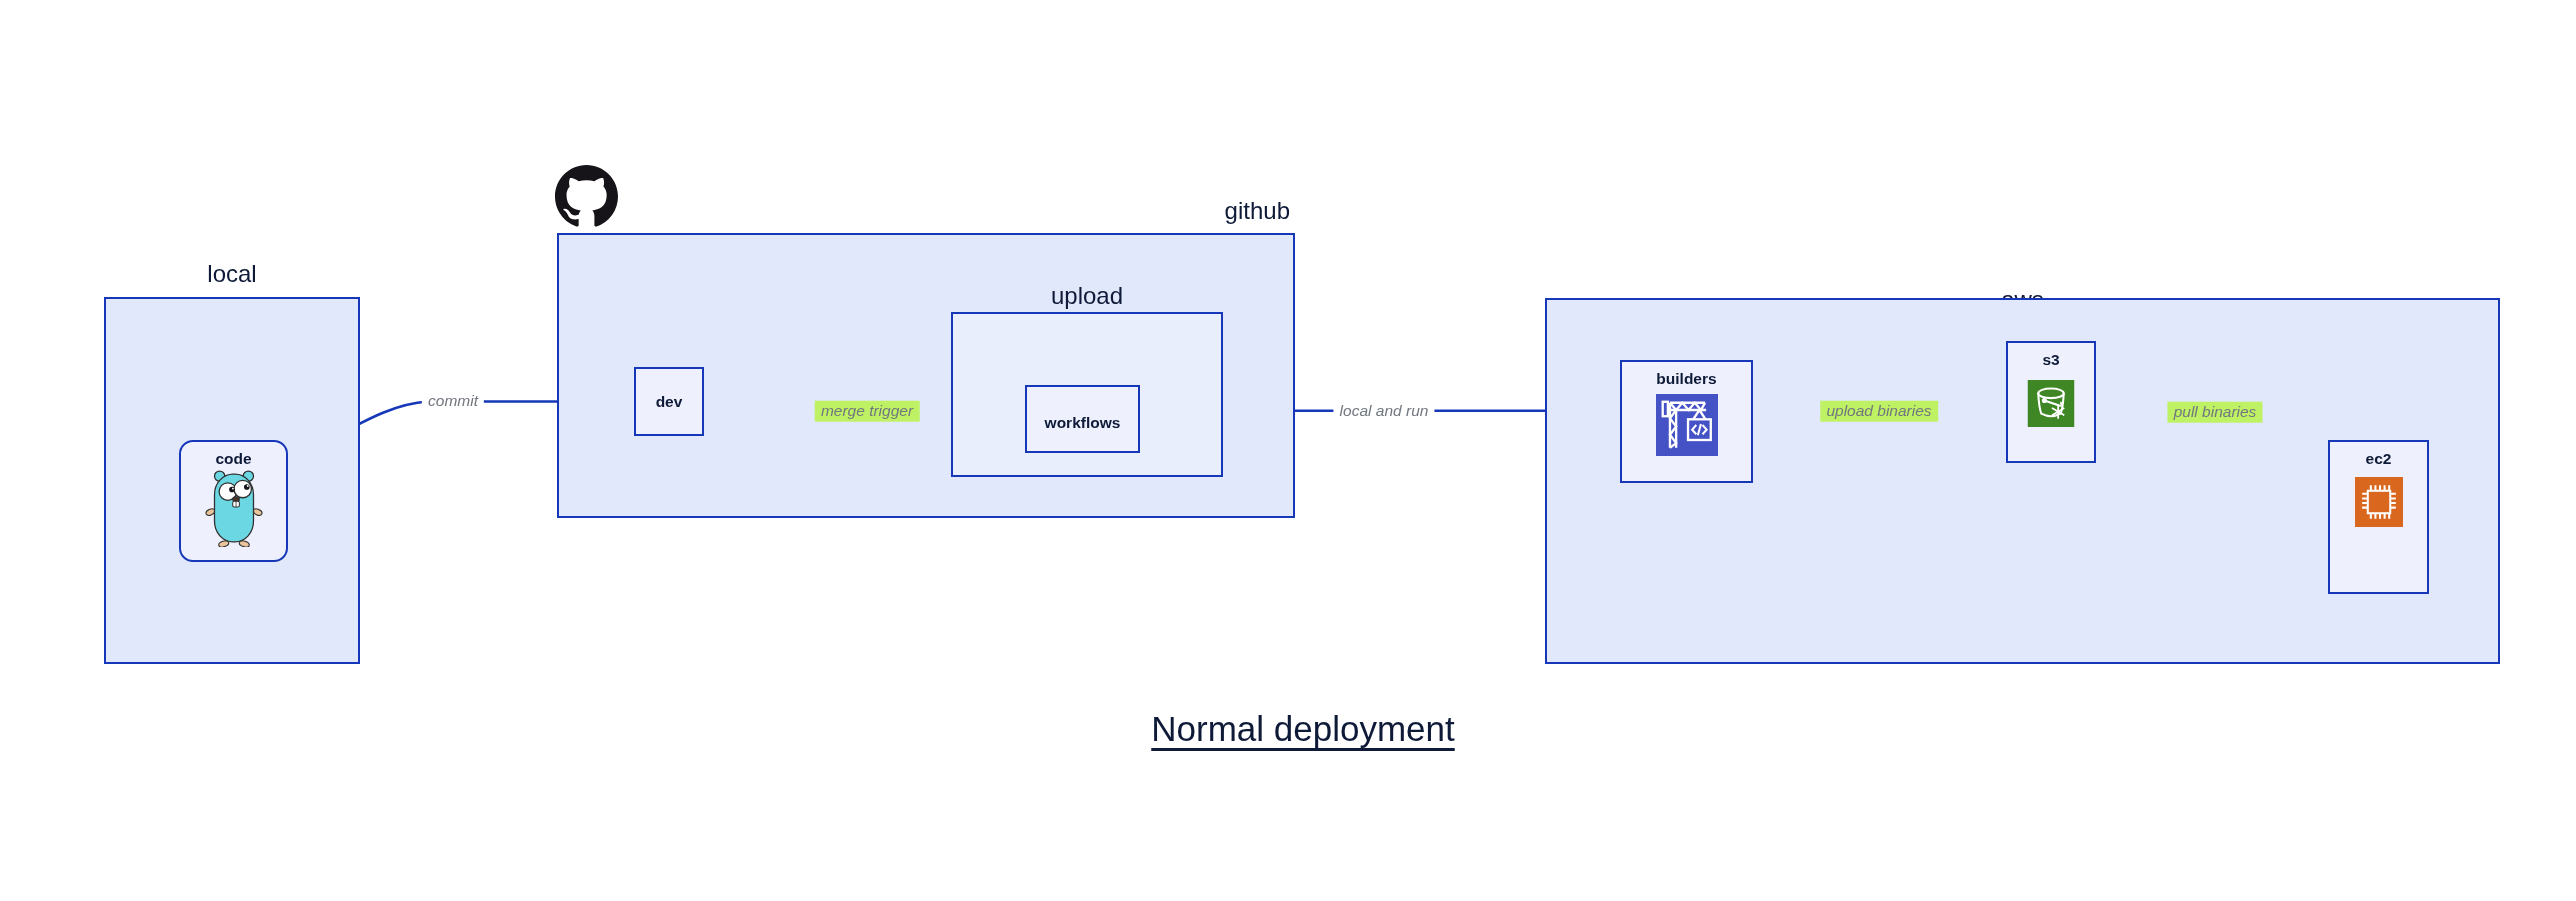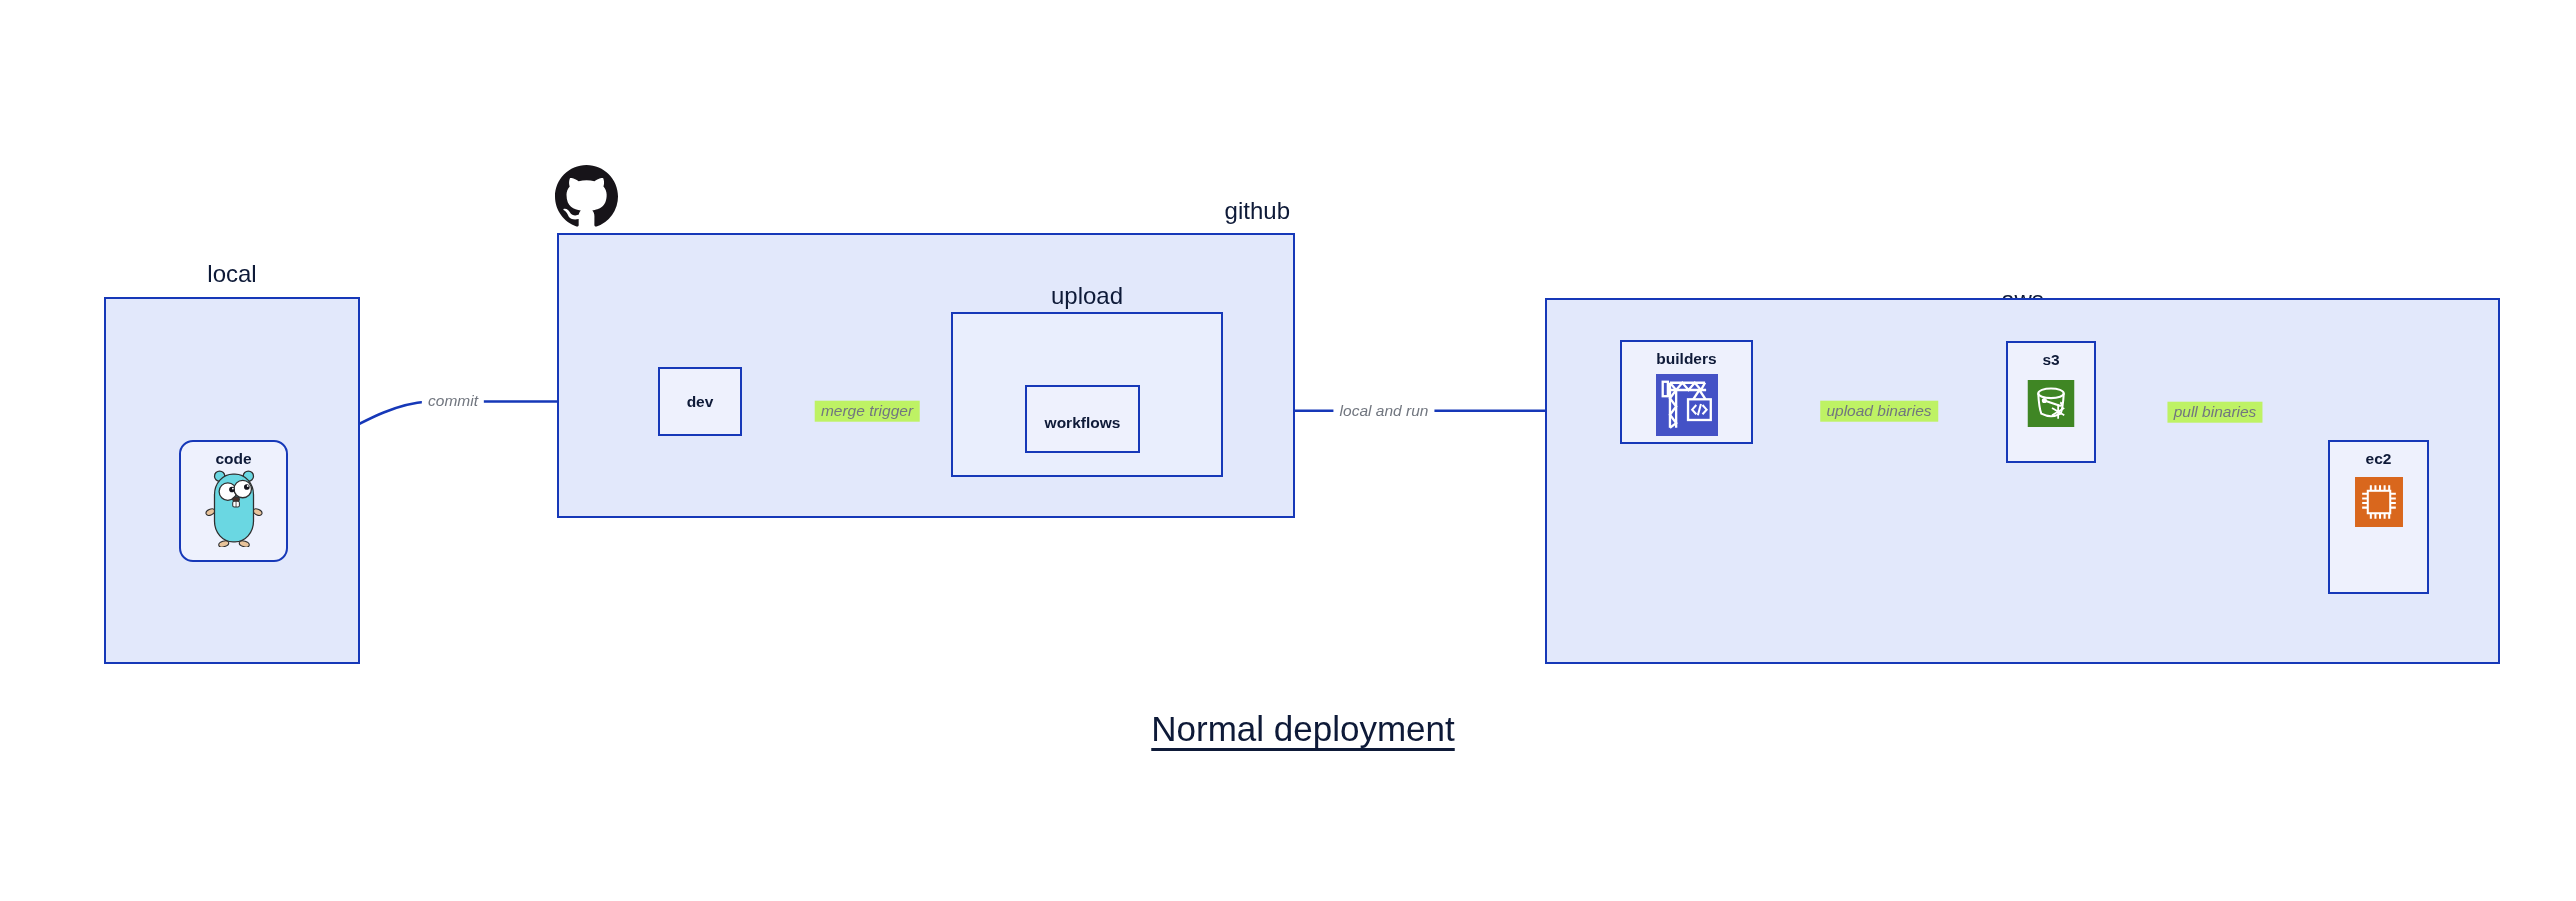--- a/index.html
+++ b/index.html
@@ -90,35 +90,35 @@
       </g>
     </svg>
   </div>
 
   <svg class="icon" style="left:555px;top:165px;" width="63" height="63" viewBox="0 0 16 16">
     <path fill="#171419" d="M8 0C3.58 0 0 3.58 0 8c0 3.54 2.29 6.53 5.47 7.59.4.07.55-.17.55-.38 0-.19-.01-.82-.01-1.49-2.01.37-2.53-.49-2.69-.94-.09-.23-.48-.94-.82-1.13-.28-.15-.68-.52-.01-.53.63-.01 1.08.58 1.23.82.72 1.21 1.87.87 2.33.66.07-.52.28-.87.51-1.07-1.78-.2-3.64-.89-3.64-3.95 0-.87.31-1.59.82-2.15-.08-.2-.36-1.02.08-2.12 0 0 .67-.21 2.2.82.64-.18 1.32-.27 2-.27s1.36.09 2 .27c1.53-1.04 2.2-.82 2.2-.82.44 1.1.16 1.92.08 2.12.51.56.82 1.27.82 2.15 0 3.07-1.87 3.75-3.65 3.95.29.25.54.73.54 1.48 0 1.07-.01 1.93-.01 2.2 0 .21.15.46.55.38A8.01 8.01 0 0 0 16 8c0-4.42-3.58-8-8-8z"></path>
   </svg>
   <div class="clabel right" style="left:1108px;top:198px;width:182px;">github</div>
   <div class="box container" style="left:557px;top:233px;width:738px;height:285px;"></div>
 
-  <div class="box node" style="left:658px;top:367px;width:84px;height:69px;">
+  <div class="box node" style="left:634px;top:367px;width:70px;height:69px;">
     <div class="vcenter">dev</div>
   </div>
 
   <div class="clabel center" style="left:951px;top:283px;width:272px;">upload</div>
   <div class="box container nested" style="left:951px;top:312px;width:272px;height:165px;"></div>
 
   <div class="box node" style="left:1025px;top:385px;width:115px;height:68px;">
     <div class="vcenter" style="padding-top:7.2px;">workflows</div>
   </div>
 
   <div class="clabel center" style="left:1545px;top:267px;width:955px;margin-top:20px;">aws</div>
   <div class="box container" style="left:1545px;top:298px;width:955px;height:366px;"></div>
 
-  <div class="box node" style="left:1620px;top:340px;width:133px;height:104px;">
+  <div class="box node" style="left:1620px;top:360px;width:133px;height:123px;">
     <div class="nlabel top">builders</div>
     <svg class="icon hcenter" style="top:32px;" width="62" height="62" viewBox="0 0 120 120">
       <rect x="0" y="0" width="120" height="120" fill="#4452c6"></rect>
       <g stroke="#ffffff" stroke-width="4.5" fill="none">
         <rect x="13" y="15" width="10" height="28"></rect>
         <path d="M27 17 L27 104 M39 29 L39 104"></path>
         <path d="M27 17 L39 31 L27 47 L39 63 L27 79 L39 95 L27 104"></path>
         <path d="M27 17 L95 17 M27 31 L97 31"></path>
         <path d="M39 31 L51 17 L63 31 L75 17 L87 31 L95 17"></path>
         <path d="M84 31 L72 49 M84 31 L96 49"></path>

